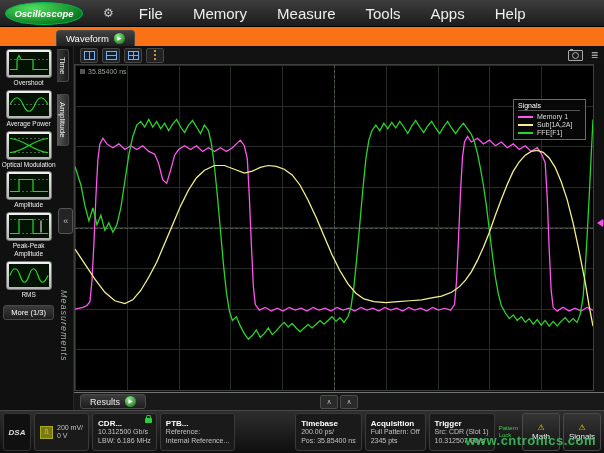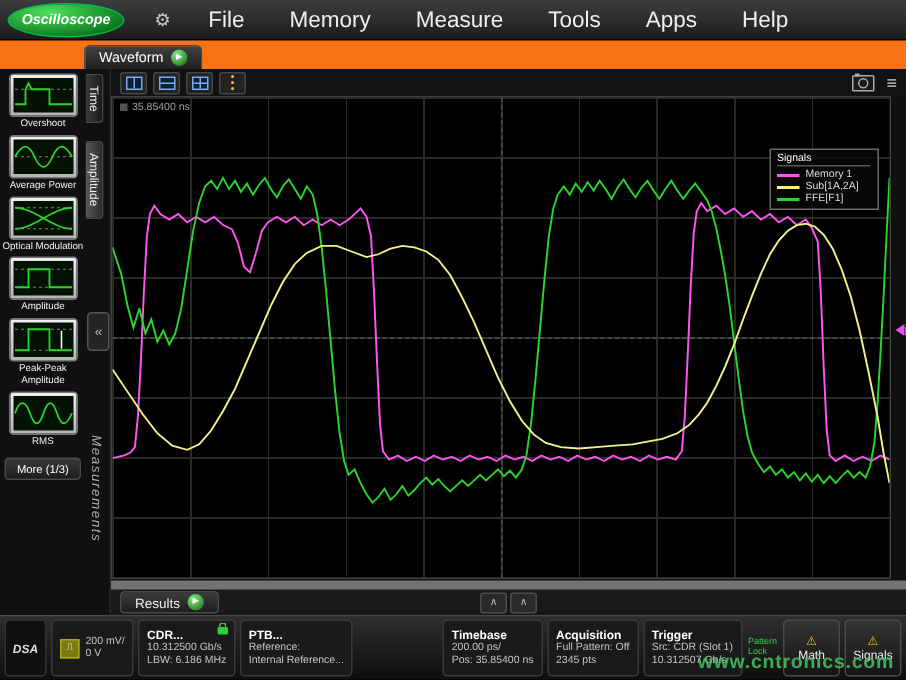--- a/index.html
+++ b/index.html
@@ -65,21 +65,21 @@
   #wave-svg{position:absolute;inset:0;width:100%;height:100%;}
   .stamp{position:absolute;top:3px;left:5px;font-size:7px;color:#9aa39a;display:flex;align-items:center;gap:3px;}
   .stamp::before{content:"";width:5px;height:5px;background:#555;display:inline-block;}
   .legend{position:absolute;top:34px;right:7px;background:rgba(8,8,8,.85);border:1px solid #6a6a6a;padding:2px 5px 3px 4px;font-size:7px;min-width:62px;}
   .legend-title{color:#fff;border-bottom:1px solid #555;margin-bottom:2px;padding-bottom:1px;}
   .lrow{display:flex;align-items:center;gap:4px;margin-top:1px;color:#ddd;}
   .lsample{width:15px;height:2px;flex:none;}
   .marker{position:absolute;right:-10px;top:47%;display:flex;align-items:center;color:#f44ff0;font-size:8px;font-weight:bold;}
   .tri-left{width:0;height:0;border-top:4px solid transparent;border-bottom:4px solid transparent;border-right:6px solid #f44ff0;}
 
-  .results{height:17px;background:#191919;border-top:6px solid #737373;display:flex;align-items:center;position:relative;flex:none;}
+  .results{height:17px;background:#191919;border-top:1px solid #737373;display:flex;align-items:center;position:relative;flex:none;}
   .rtab{margin-left:6px;background:linear-gradient(#3c3c3c,#1d1d1d);border:1px solid #4a4a4a;border-radius:3px;padding:1px 9px;font-size:9px;color:#eee;display:flex;gap:5px;align-items:center;}
   .expander{position:absolute;left:50%;transform:translateX(-50%);top:2px;display:flex;gap:2px;}
   .exp{width:16px;height:12px;background:#2a2a2a;border:1px solid #4c4c4c;border-radius:2px;color:#bbb;font-size:7px;line-height:11px;text-align:center;}
 
   
   .statusbar{height:38px;flex:none;background:linear-gradient(#2e2e2e,#0e0e0e);border-top:1px solid #484848;display:flex;align-items:stretch;padding:2px 3px;gap:3px;position:relative;}
   .sb-panel{background:#1a1a1a;border:1px solid #3a3a3a;border-radius:3px;padding:1px 5px;display:flex;flex-direction:column;justify-content:center;position:relative;}
   .sb-title{font-size:8px;font-weight:bold;color:#fff;line-height:1.15;}
   .sb-line{font-size:7px;color:#c4c4c4;line-height:1.2;white-space:nowrap;}
   .dsa{width:26px;display:flex;align-items:center;justify-content:center;font-size:8px;font-style:italic;font-weight:bold;color:#ddd;background:#101010;border:1px solid #333;border-radius:3px;}

